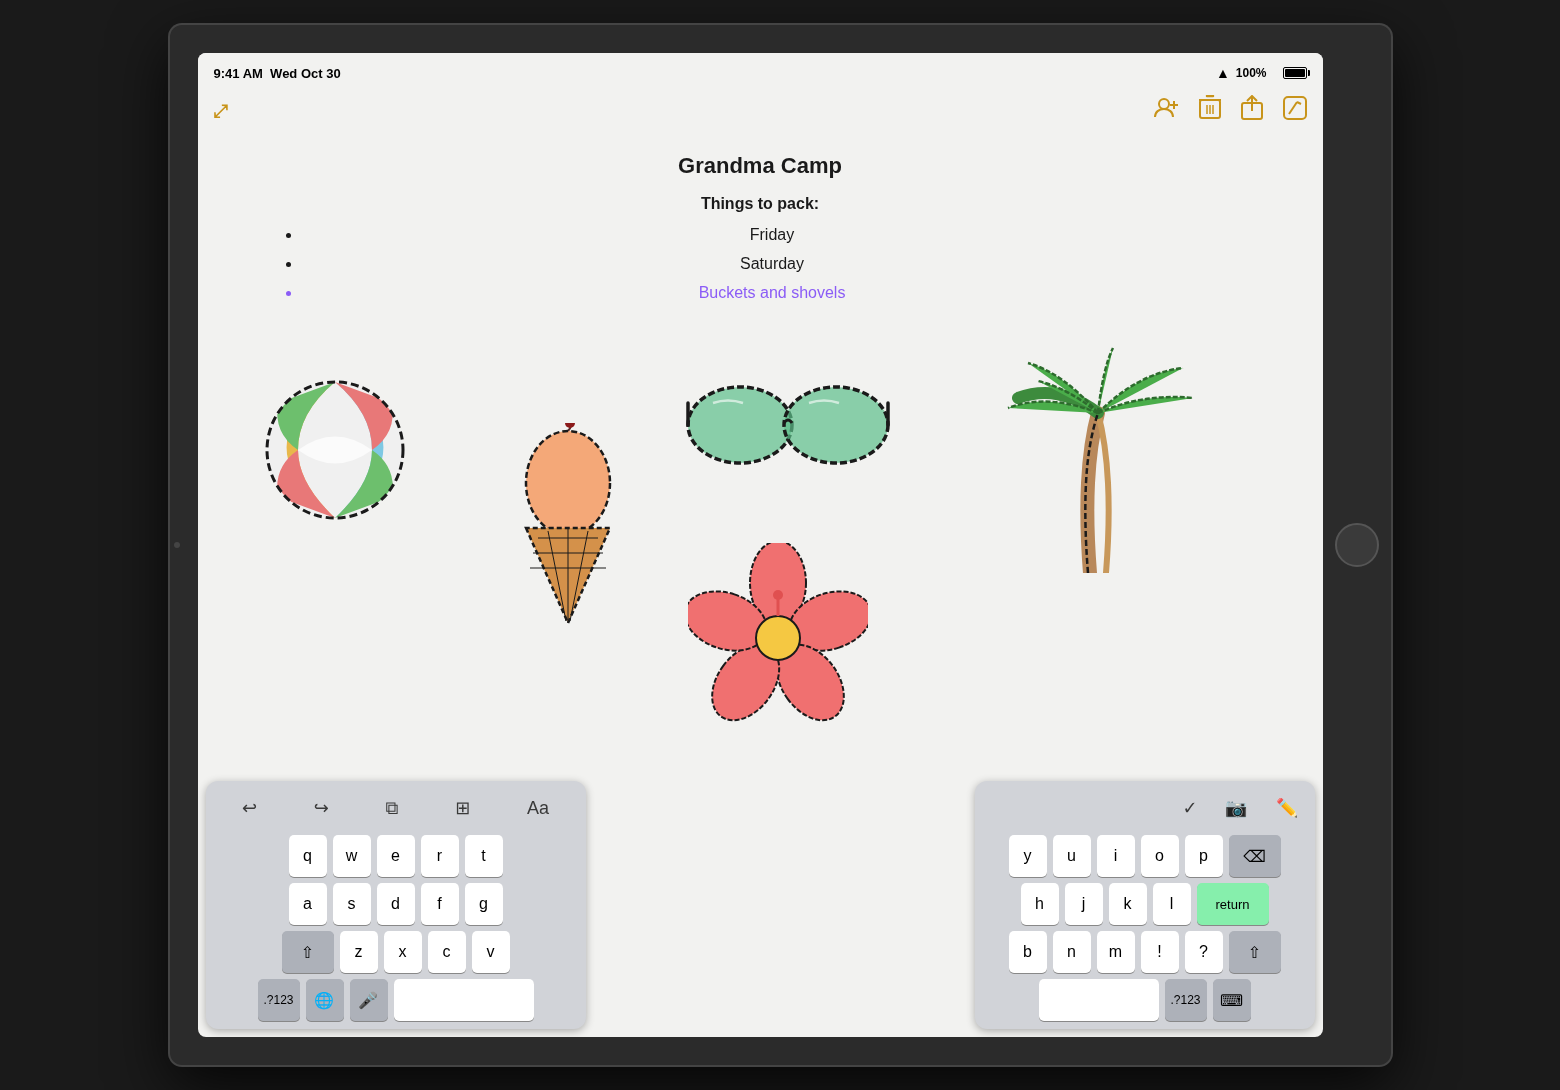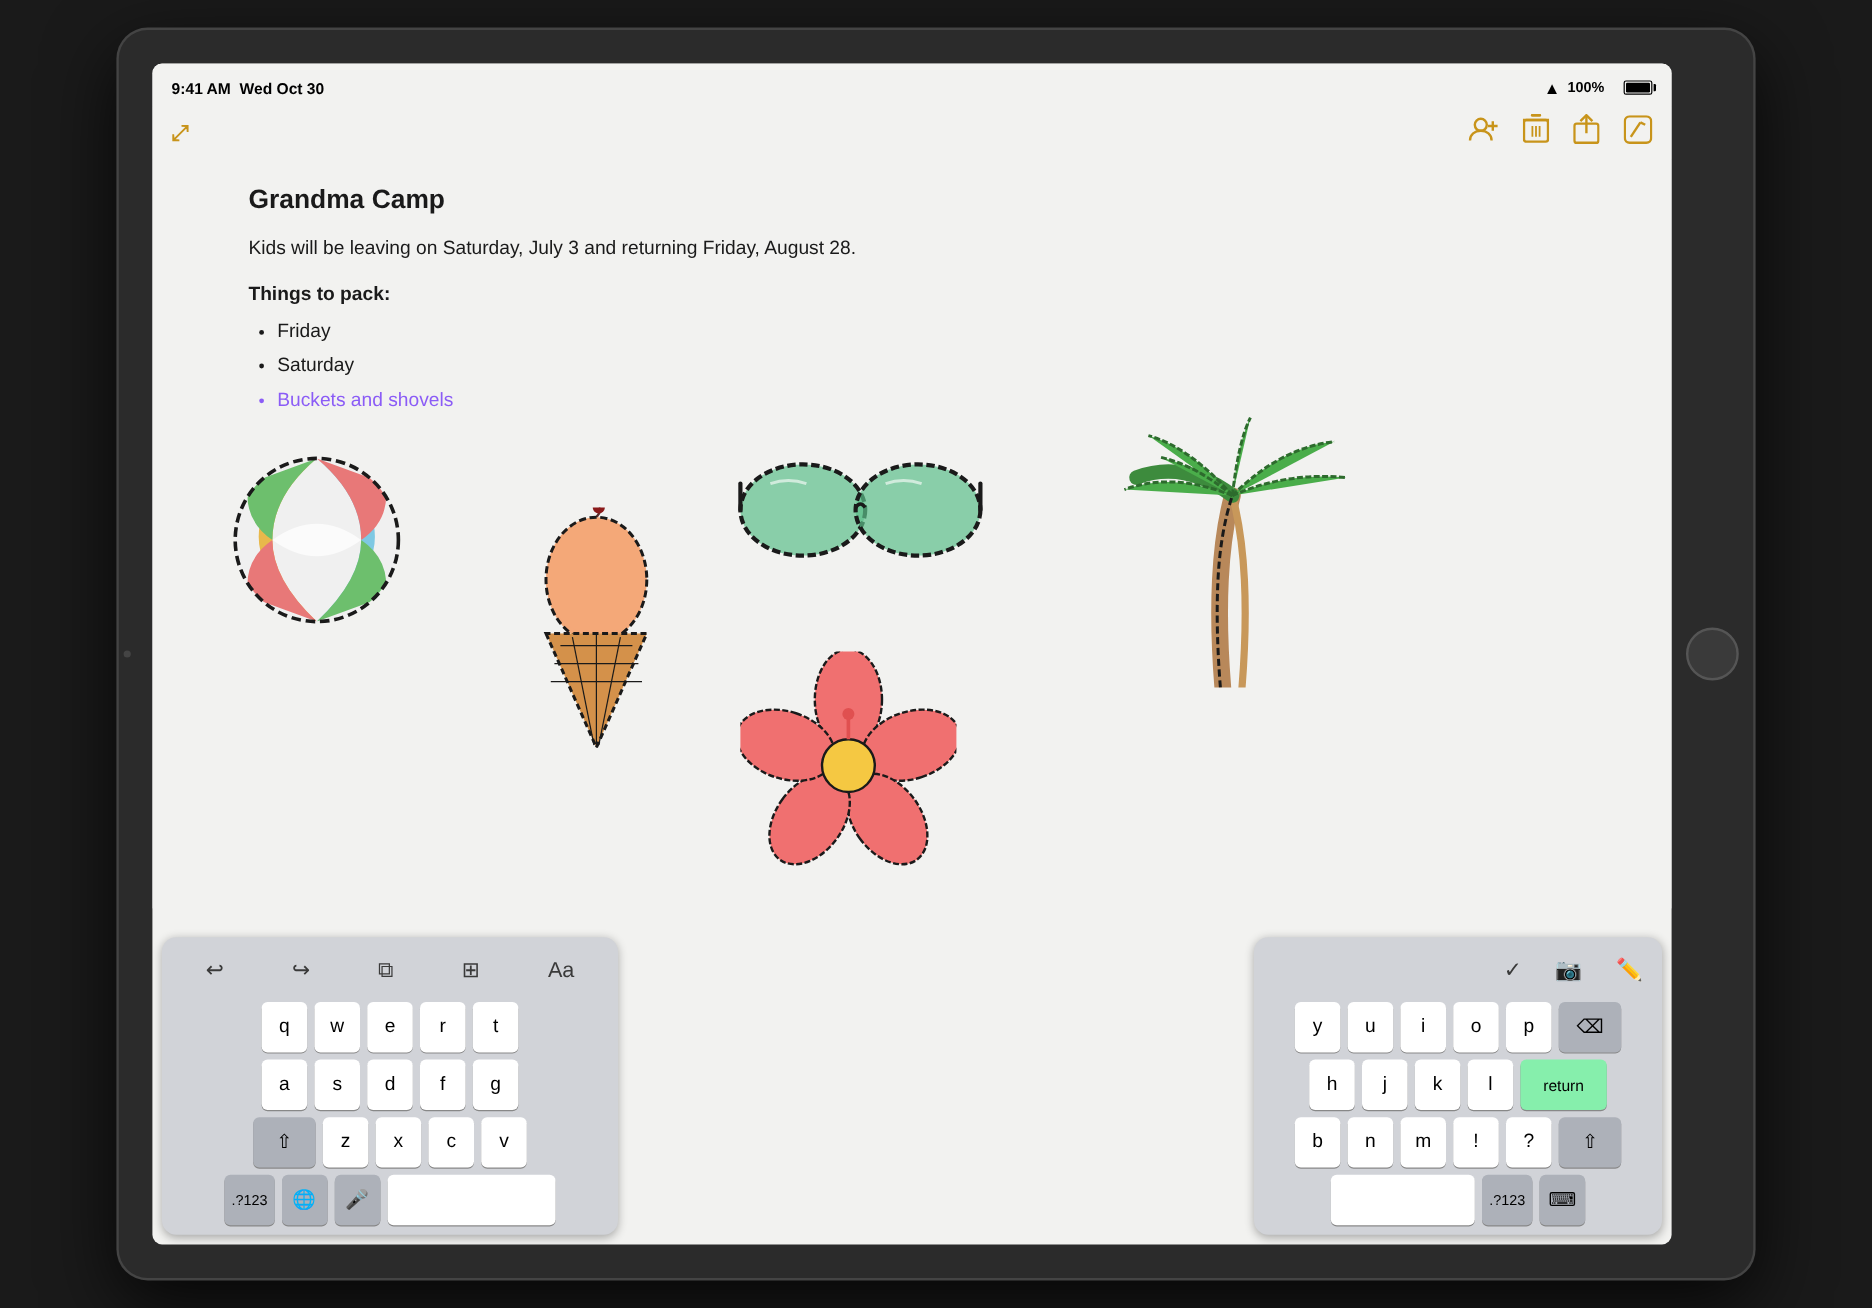--- a/index.html
+++ b/index.html
@@ -6,24 +6,24 @@
     body {
       background: #1a1a1a;
       display: flex;
       justify-content: center;
       align-items: center;
       width: 1560px;
       height: 1090px;
       font-family: -apple-system, BlinkMacSystemFont, 'Helvetica Neue', sans-serif;
     }
     .ipad-frame {
-      width: 1362px;
+      width: 1221px;
       height: 1040px;
       background: #2b2b2b;
-      border-radius: 24px;
+      border-radius: 12px;
       position: relative;
       box-shadow: 0 0 0 2px #444, 0 20px 60px rgba(0,0,0,0.8);
       overflow: hidden;
     }
     .ipad-screen {
       position: absolute;
       top: 28px;
       left: 28px;
       right: 68px;
       bottom: 28px;
@@ -110,20 +110,21 @@
       font-size: 18px;
       font-weight: bold;
     }
     
     .note-content {
       flex: 1;
       padding: 20px 80px 0 80px;
       background: #f2f2f0;
       overflow: hidden;
       position: relative;
+      text-align: center;
     }
     .note-title {
       font-size: 22px;
       font-weight: 700;
       color: #1a1a1a;
       margin-bottom: 16px;
     }
     .note-body {
       font-size: 16px;
       color: #1a1a1a;
@@ -373,21 +374,20 @@
             <rect x="1" y="1" width="22" height="22" rx="4" stroke="#c8941a" stroke-width="2" fill="none"></rect>
             <line x1="6" y1="18" x2="14" y2="6" stroke="#c8941a" stroke-width="2"></line>
             <line x1="14" y1="6" x2="18" y2="8" stroke="#c8941a" stroke-width="2"></line>
           </svg>
         </span>
       </div>
     </div>
 
     <div class="note-content">
       <div class="note-title">Grandma Camp</div>
-      <div class="note-body">Kids will be leaving on Saturday, July 3 and returning Friday, August 28.</div>
       <div class="note-subheading">Things to pack:</div>
       <ul class="note-list">
         <li>Friday</li>
         <li>Saturday</li>
         <li style="color:#8b5cf6;">Buckets and shovels</li>
       </ul>
 
       <div class="stickers-area">
 
         <div class="sticker beach-ball">

